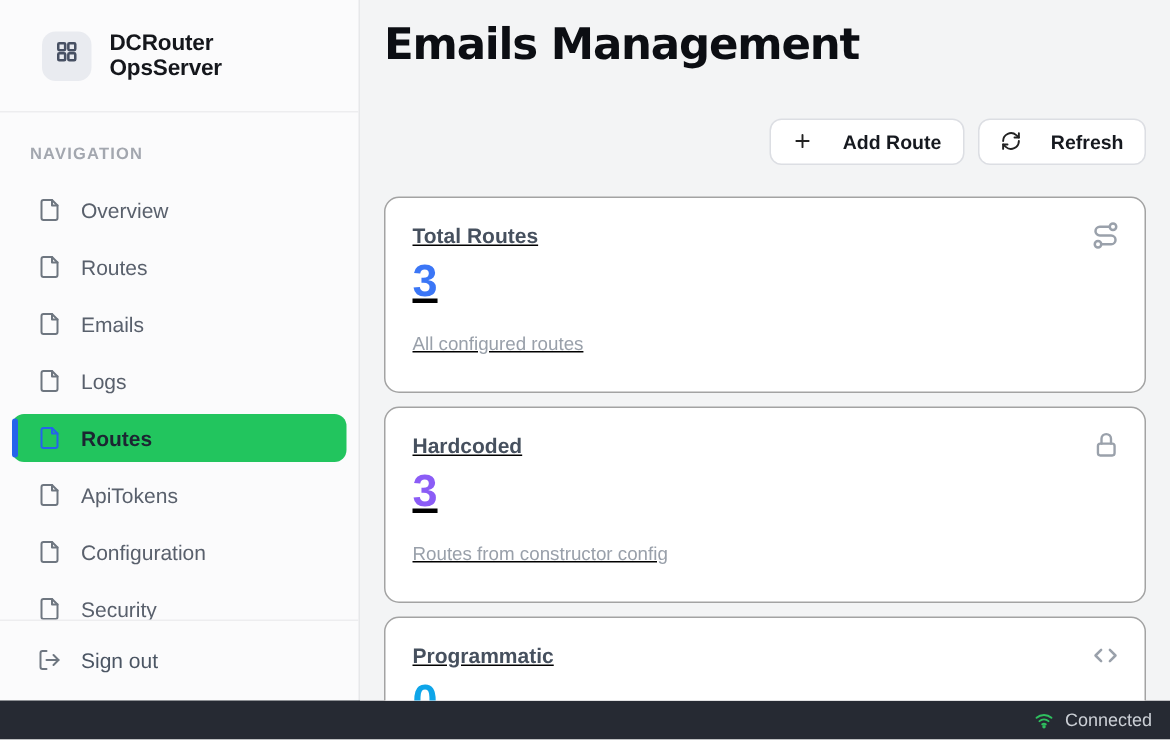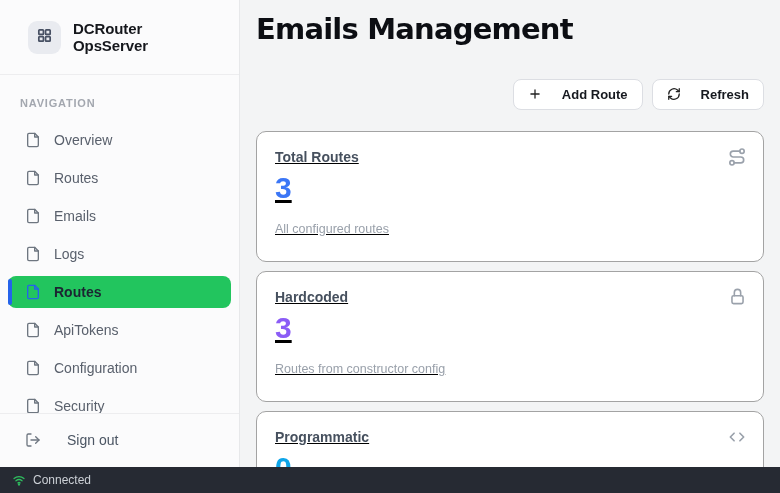--- a/index.html
+++ b/index.html
@@ -49,21 +49,21 @@
   .nav-item.active { background:#22c55e; color:#1c2532; font-weight:700; }
   .nav-item.active .icn { color:#2563eb; }
   .nav-item.active::before {
     content:""; position:absolute; left:0; top:3px; bottom:3px; width:4px;
     border-radius:4px; background:#2563eb;
   }
   .side-footer {
     flex:0 0 54px; border-top:1px solid #ededef; padding:8px 8px 0;
   }
   .signout {
-    height:36px; display:flex; align-items:center; gap:26px;
+    height:36px; display:flex; align-items:center; gap:13px;
     padding:0 10px 0 17px; border-radius:8px;
     color:#4b5563; font-size:14px; cursor:pointer;
   }
   .signout .icn { color:#6e7680; display:flex; }
 
   
   .main {
     flex:1 1 auto; background:#f3f4f5; overflow:hidden;
     padding:12px 16px 0; position:relative;
   }
@@ -90,21 +90,21 @@
   }
   .card-title { font-size:14px; font-weight:700; color:#46505e; }
   .card-value { font-size:30px; font-weight:700; margin-top:8px; line-height:1; }
   .card-desc { font-size:12.5px; color:#99a0aa; margin-top:19px; }
   .card-icon { position:absolute; top:15px; right:16px; color:#9aa1ab; display:flex; }
 
   
   .statusbar {
     height:26px; flex:0 0 26px; width:780px;
     background:#262a33; color:#ccd0d6;
-    display:flex; align-items:center; justify-content:flex-start;
+    display:flex; align-items:center; justify-content:flex-end;
     font-size:12px;
     gap:44px;
   }
   .status-item {
     display:flex; align-items:center; gap:7px;
     height:100%; padding:0 12px; cursor:pointer;
   }
   .status-item.bordered { border-left:1px solid #3a3f4a; }
   .wifi-icn { color:#2fbf5f; display:flex; }
   .term-icn { color:#d9a514; display:flex; }

